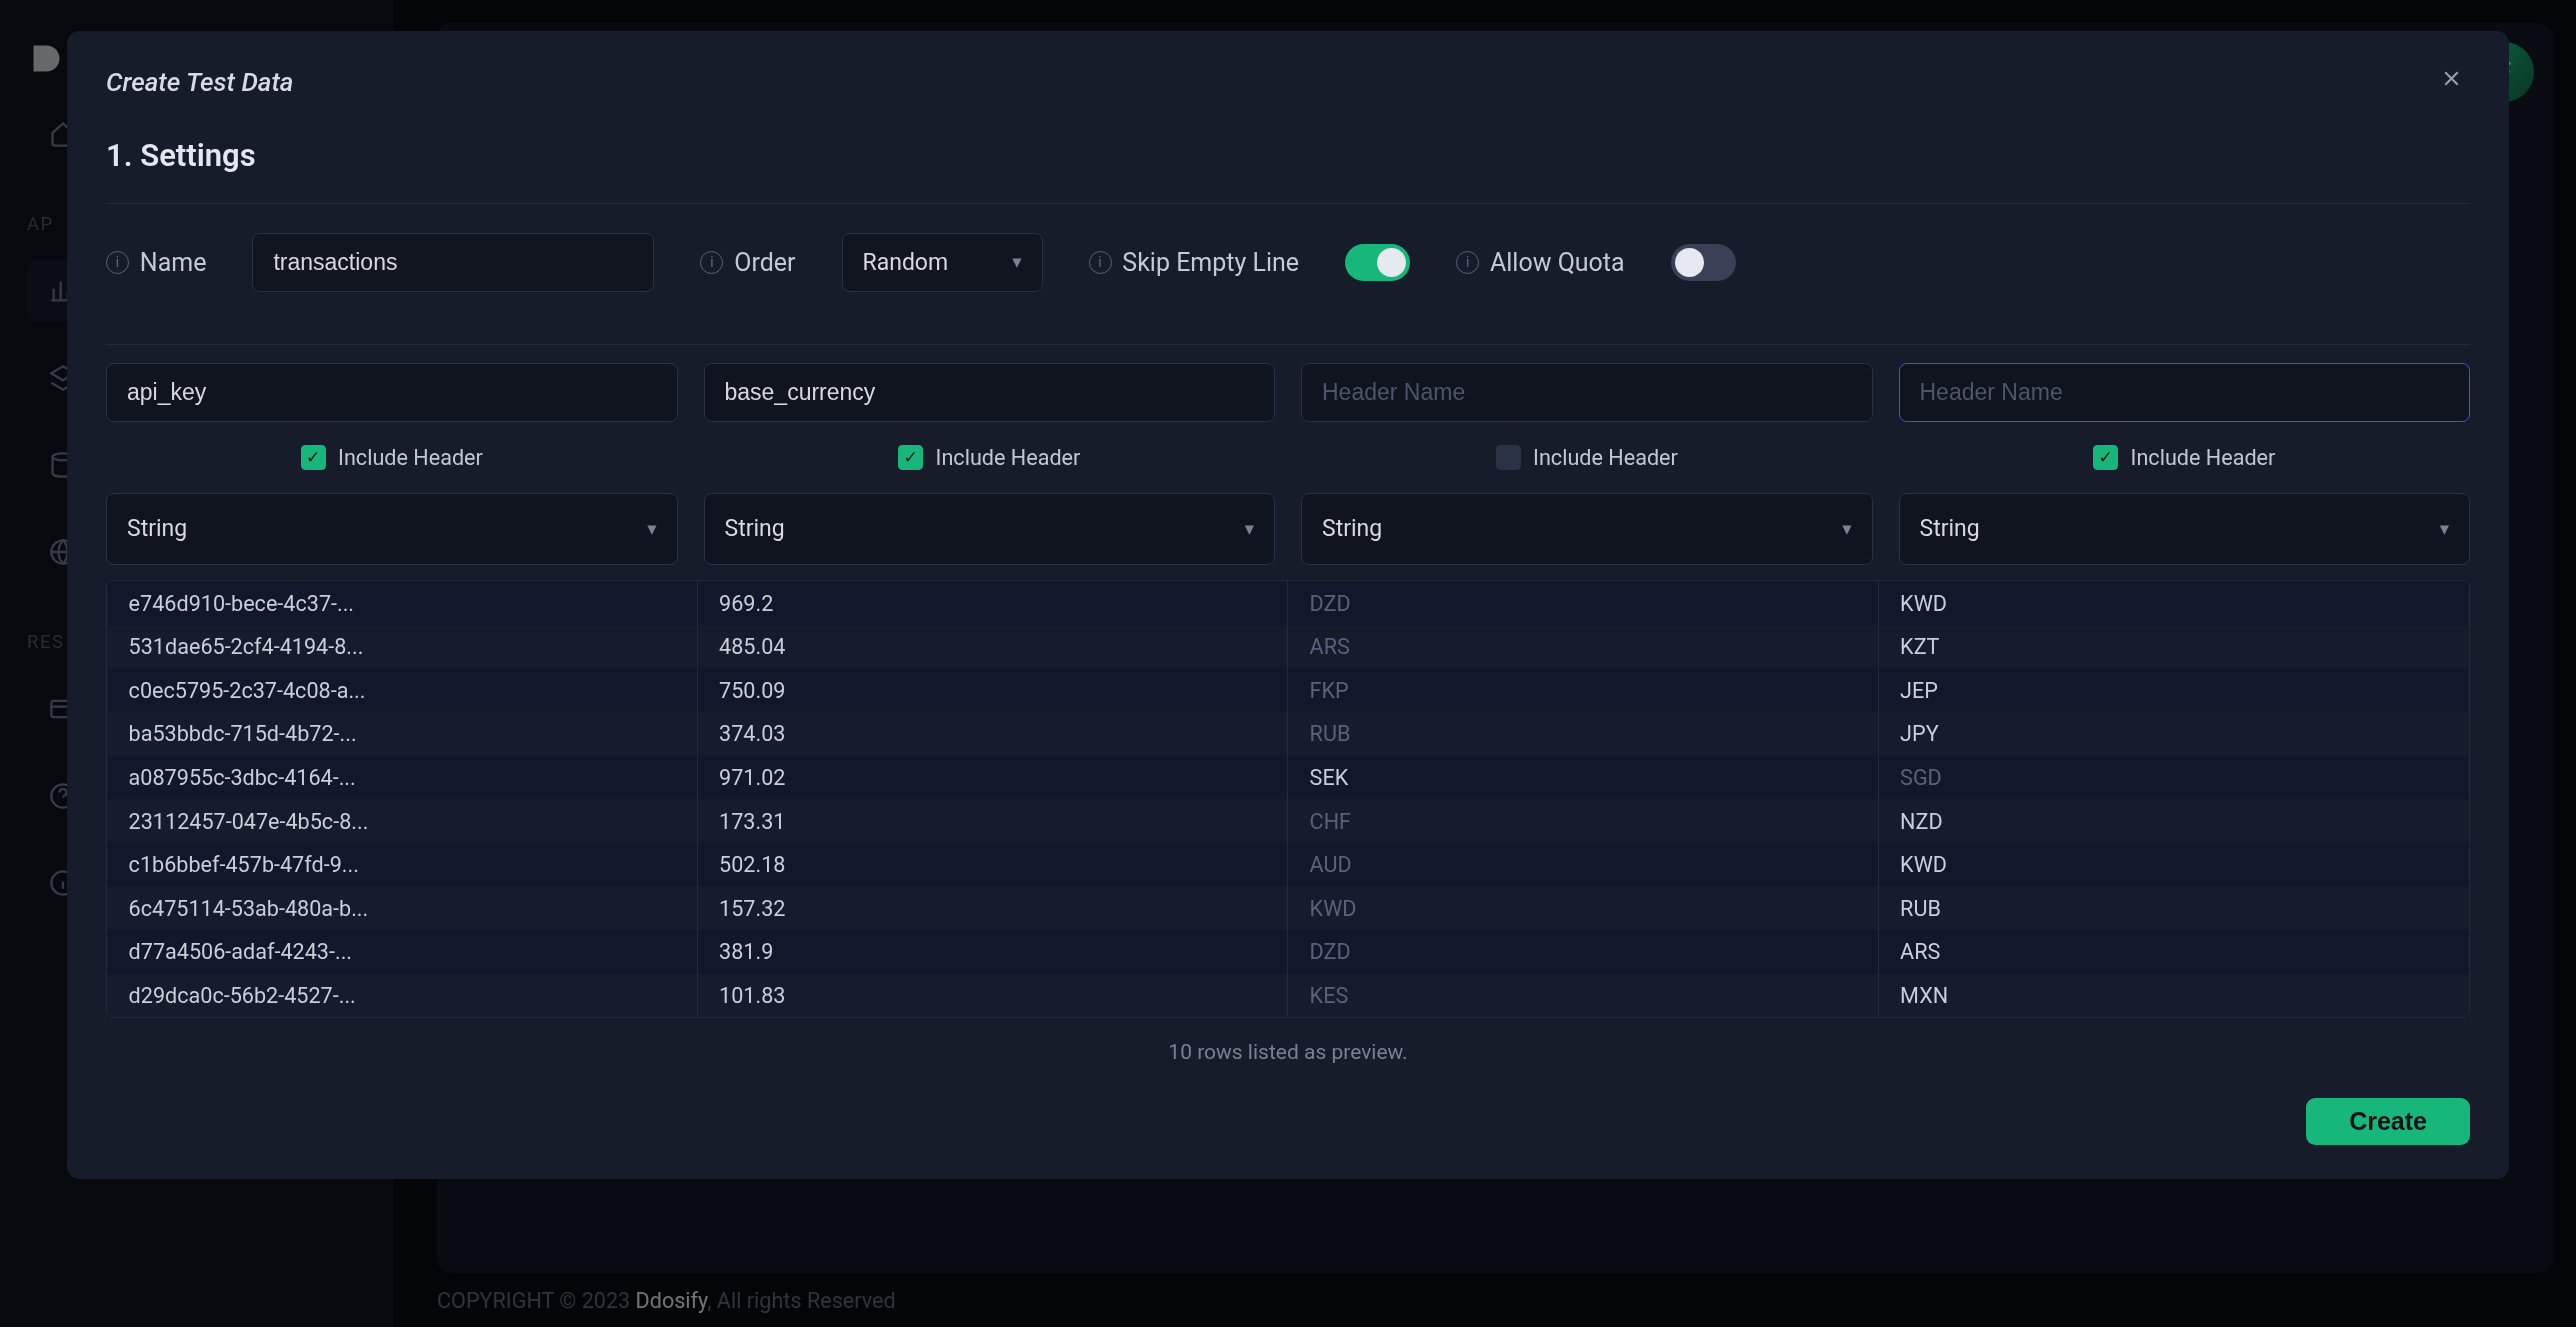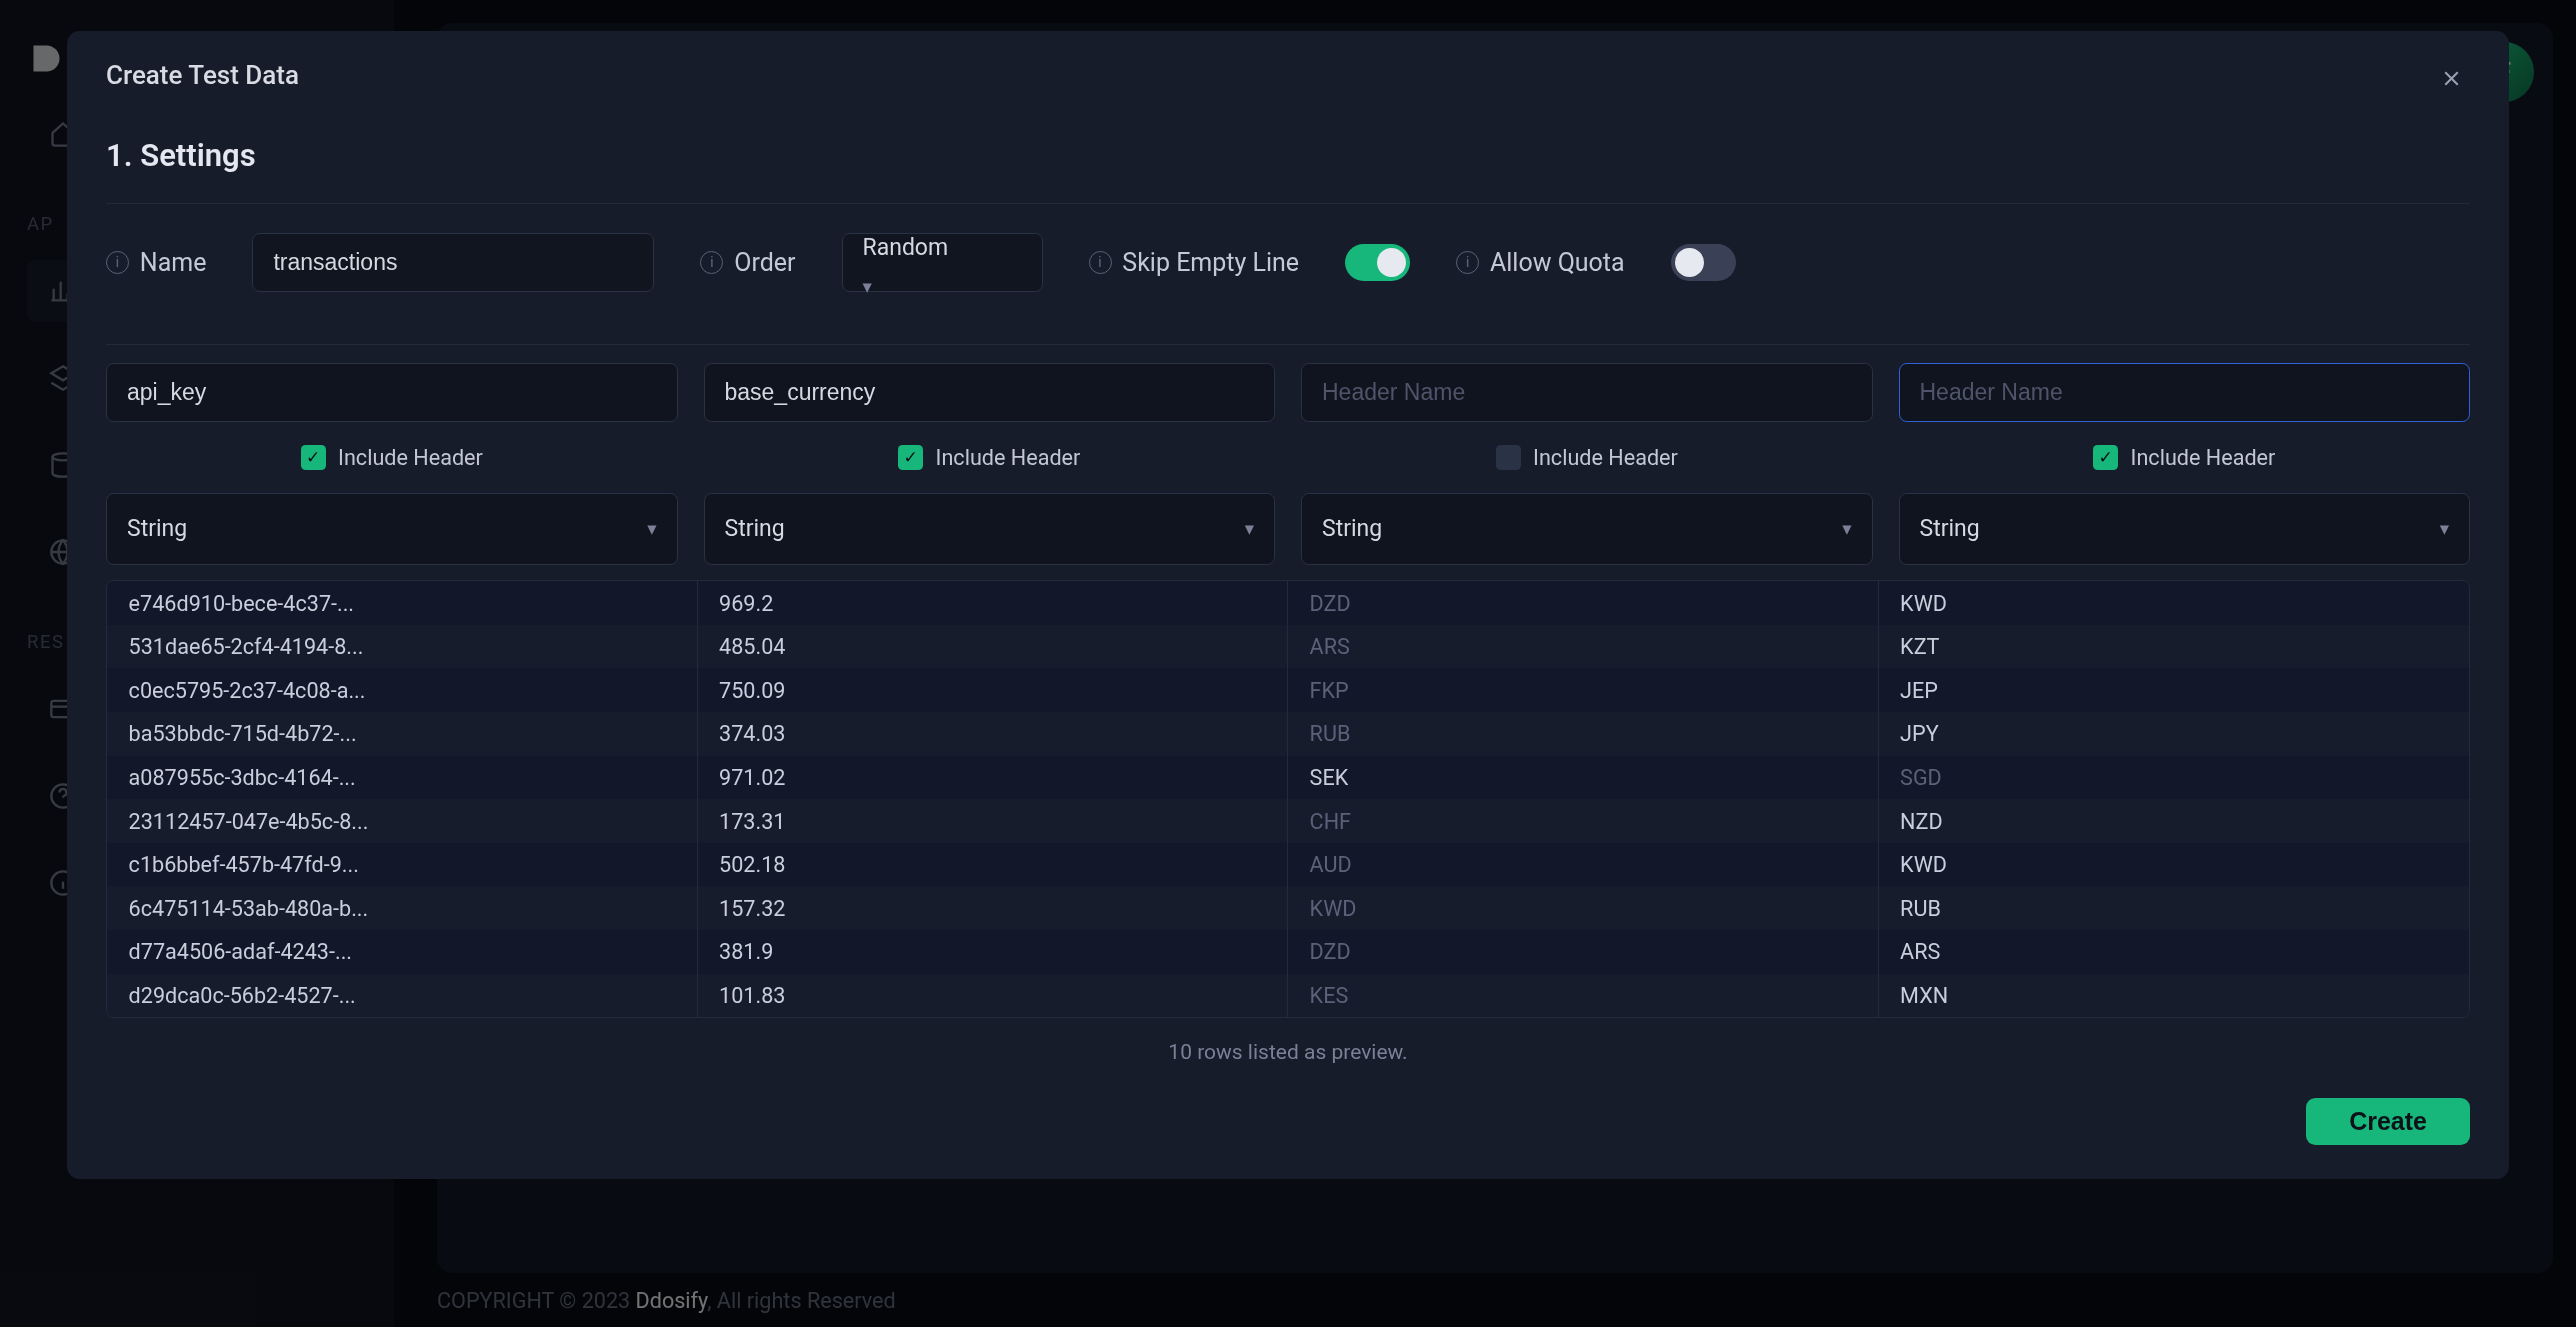--- a/index.html
+++ b/index.html
@@ -63,22 +63,23 @@
     padding-top: 31px;
   }
   .modal {
     width: 2442px;
     background: #161c2a;
     border-radius: 12.4px;
     display: flex; flex-direction: column;
     max-height: 1221px;
   }
   .modal-header {
-    display: flex; align-items: flex-start; justify-content: space-between;
+    display: flex; align-items: flex-end; justify-content: space-between;
     padding: 29px 39px;
+    font-style: italic;
   }
   .modal-title {
     color: #d8dbe3; font-size: 26px; font-weight: 500;
   }
   .modal-close {
     color: #9aa0b2; font-size: 29px;
     width: 37px; height: 37px;
     display: flex; align-items: center; justify-content: center;
     cursor: pointer;
   }
@@ -121,24 +122,23 @@
   .text-input::placeholder { color: #555c72; }
   .select-input {
     height: 59px;
     background: #11151f;
     border: 1.5px solid #2a3246;
     border-radius: 7.7px;
     padding: 0 20px;
     color: #d6d9e2;
     font-size: 23px;
     width: 201px;
-    display: flex; justify-content: space-between;
+    display: flex; align-items: center; justify-content: space-between;
     gap: 15.5px;
     cursor: pointer;
-    flex-direction: column;
   }
   .select-input .chev { color: #7a8198; font-size: 18.5px; }
   .toggle {
     width: 65px; height: 37px; border-radius: 18.5px;
     position: relative;
     cursor: pointer;
   }
   .toggle .knob {
     position: absolute; top: 3.9px; width: 29px; height: 29px;
     border-radius: 50%; background: #e6e9f0;

